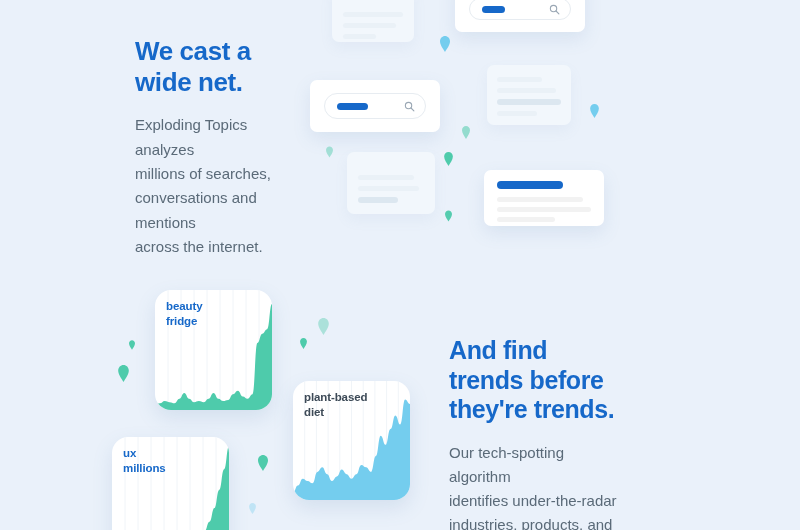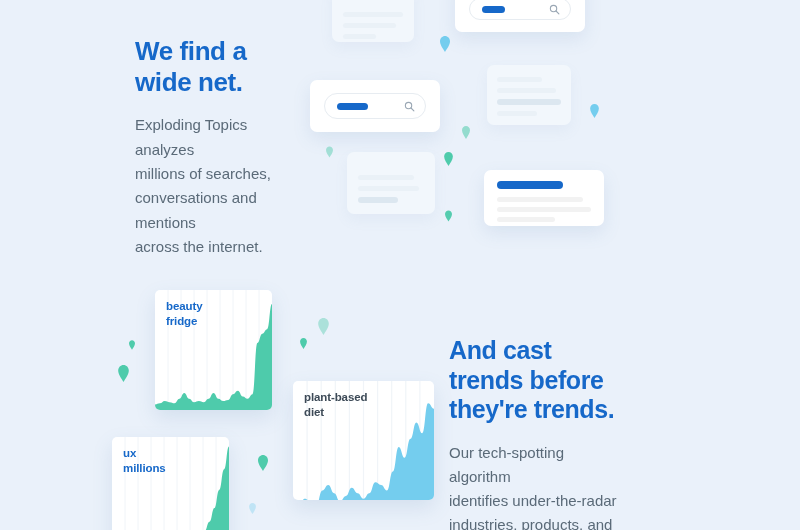--- a/index.html
+++ b/index.html
@@ -89,21 +89,21 @@
     height: 7px;
     border-radius: 4px;
     background: #1668c9;
   }
   .magnifier { width: 11px; height: 11px; flex: 0 0 auto; color: #9aa7b4; }
 
   
   .trend-card {
     position: absolute;
     background: #ffffff;
-    border-radius: 5px;
+    border-radius: 16px;
     overflow: hidden;
     box-shadow: 0 8px 20px rgba(90,130,175,0.15);
   }
   .trend-card .chart-label {
     position: absolute;
     left: 11px;
     top: 9px;
     font-size: 11.5px;
     font-weight: 700;
     line-height: 1.28;
@@ -169,30 +169,30 @@
   <div class="card white" style="left:484px; top:170px; width:120px; height:56px;">
     <div style="position:absolute;left:13px;top:11px;right:13px;">
       <div class="line blue" style="width:70%;margin-bottom:8px;"></div>
       <div class="line" style="height:5px;width:92%;margin-bottom:5px;"></div>
       <div class="line" style="height:5px;width:100%;margin-bottom:5px;"></div>
       <div class="line" style="height:5px;width:62%;"></div>
     </div>
   </div>
 
   <div class="copy-block" id="copy-left">
-    <h2 class="headline">We find a
+    <h2 class="headline">We cast a
 wide net.</h2>
     <p class="subcopy">Exploding Topics analyzes
 millions of searches,
 conversations and mentions
 across the internet.</p>
   </div>
 
   <div class="copy-block" id="copy-right">
-    <h2 class="headline">And cast
+    <h2 class="headline">And find
 trends before
 they're trends.</h2>
     <p class="subcopy">Our tech-spotting algorithm
 identifies under-the-radar
 industries, products, and
 categories… months or years
 before they take off.</p>
   </div>
 
   <div class="trend-card" style="left:155px; top:290px; width:117px; height:120px;">
@@ -204,21 +204,21 @@
         <line x1="65" x2="65" y1="0" y2="120" stroke="#f0f4f8" stroke-width="1"></line>
         <line x1="78" x2="78" y1="0" y2="120" stroke="#f0f4f8" stroke-width="1"></line>
         <line x1="91" x2="91" y1="0" y2="120" stroke="#f0f4f8" stroke-width="1"></line>
         <line x1="104" x2="104" y1="0" y2="120" stroke="#f0f4f8" stroke-width="1"></line>
         <path d="M 0.00 114.44 C 2.44 114.44, 2.44 113.30, 4.88 113.30 C 7.31 113.30, 7.31 111.02, 9.75 111.02 C 12.19 111.02, 12.19 112.16, 14.63 112.16 C 17.06 112.16, 17.06 113.30, 19.50 113.30 C 21.94 113.30, 21.94 108.74, 24.38 108.74 C 26.81 108.74, 26.81 103.04, 29.25 103.04 C 31.69 103.04, 31.69 108.74, 34.13 108.74 C 36.56 108.74, 36.56 112.16, 39.00 112.16 C 41.44 112.16, 41.44 111.02, 43.88 111.02 C 46.31 111.02, 46.31 112.16, 48.75 112.16 C 51.19 112.16, 51.19 108.74, 53.63 108.74 C 56.06 108.74, 56.06 103.04, 58.50 103.04 C 60.94 103.04, 60.94 108.74, 63.37 108.74 C 65.81 108.74, 65.81 111.02, 68.25 111.02 C 70.69 111.02, 70.69 109.88, 73.13 109.88 C 75.56 109.88, 75.56 104.18, 78.00 104.18 C 80.44 104.18, 80.44 100.76, 82.88 100.76 C 85.31 100.76, 85.31 106.46, 87.75 106.46 C 90.19 106.46, 90.19 108.74, 92.63 108.74 C 95.06 108.74, 95.06 104.18, 97.50 104.18 C 99.94 104.18, 99.94 52.88, 102.38 52.88 C 104.81 52.88, 104.81 43.76, 107.25 43.76 C 109.69 43.76, 109.69 39.20, 112.13 39.20 C 114.56 39.20, 114.56 14.12, 117.00 14.12 L 117 120 L 0 120 Z" fill="#4ecbab"></path>
       </svg>
     <div class="chart-label" style="color:#1668c9;">beauty
 fridge</div>
   </div>
 
-  <div class="trend-card" style="left:293px; top:381px; width:141px; height:119px;">
+  <div class="trend-card" style="left:293px; top:381px; width:117px; height:119px;">
     <svg viewBox="0 0 117 119" preserveAspectRatio="none">
         <line x1="11.7" x2="11.7" y1="0" y2="119" stroke="#f0f4f8" stroke-width="1"></line>
         <line x1="23.4" x2="23.4" y1="0" y2="119" stroke="#f0f4f8" stroke-width="1"></line>
         <line x1="35.099999999999994" x2="35.099999999999994" y1="0" y2="119" stroke="#f0f4f8" stroke-width="1"></line>
         <line x1="46.8" x2="46.8" y1="0" y2="119" stroke="#f0f4f8" stroke-width="1"></line>
         <line x1="58.5" x2="58.5" y1="0" y2="119" stroke="#f0f4f8" stroke-width="1"></line>
         <line x1="70.19999999999999" x2="70.19999999999999" y1="0" y2="119" stroke="#f0f4f8" stroke-width="1"></line>
         <line x1="81.89999999999999" x2="81.89999999999999" y1="0" y2="119" stroke="#f0f4f8" stroke-width="1"></line>
         <line x1="93.6" x2="93.6" y1="0" y2="119" stroke="#f0f4f8" stroke-width="1"></line>
         <line x1="105.3" x2="105.3" y1="0" y2="119" stroke="#f0f4f8" stroke-width="1"></line>

